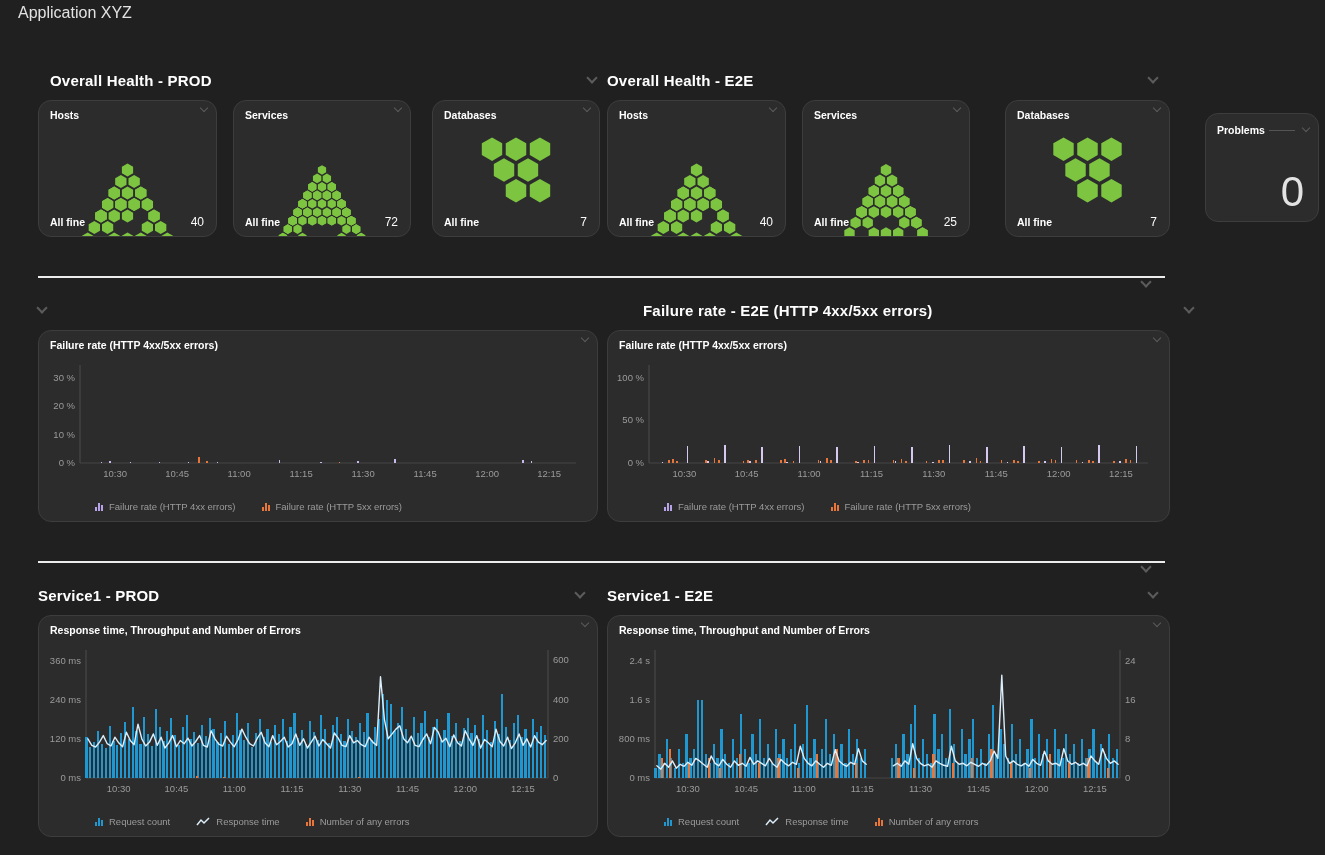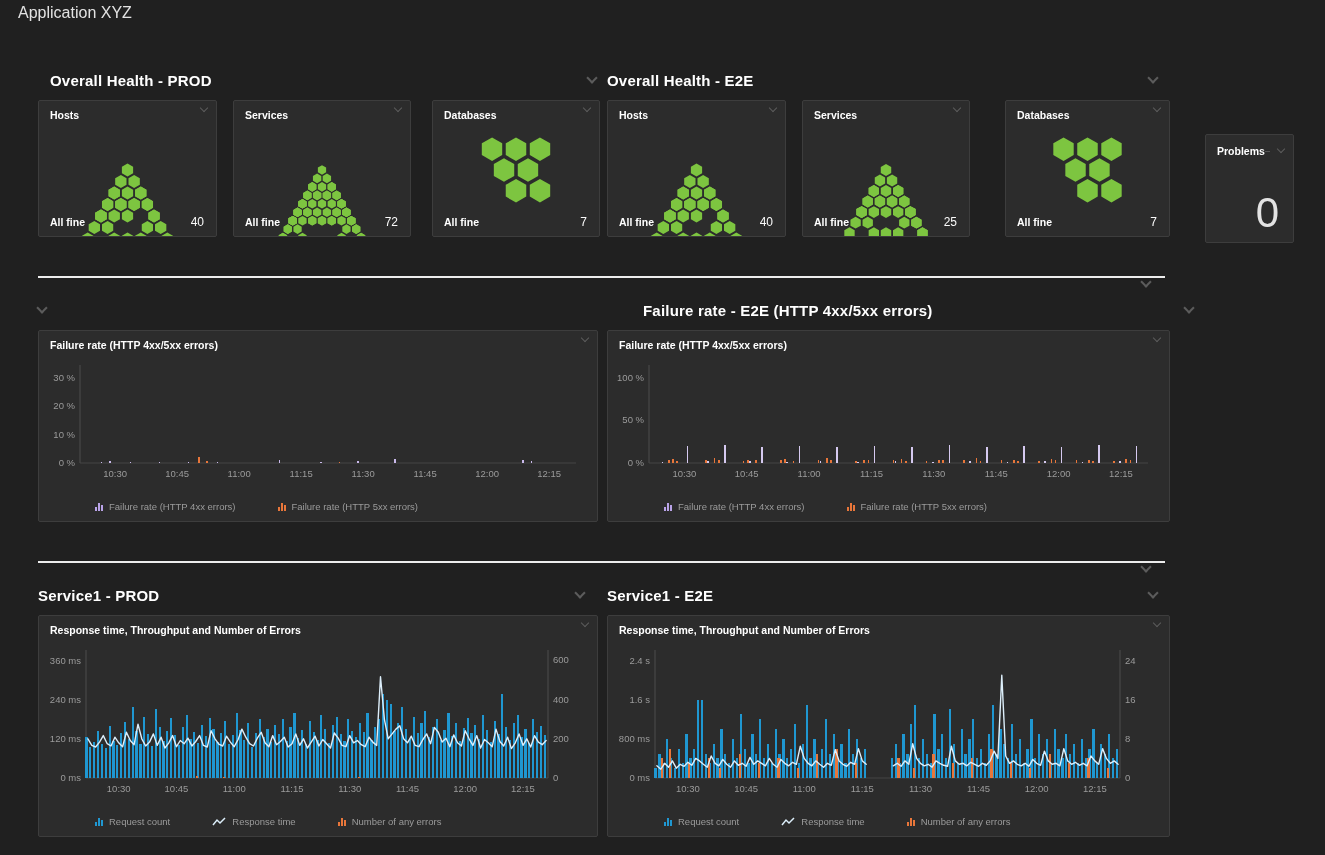--- a/index.html
+++ b/index.html
@@ -23,21 +23,21 @@
     transform:rotate(45deg); margin-top:-4px;
   }
   .chev.small { width:6px; height:6px; border-width:1.5px; }
 
   .divider { height:2px; background:#ececec; }
 
   .tile {
     position:absolute;
     background:#2c2c2c;
     border:1px solid #3d3d3d;
-    border-radius:2px;
+    border-radius:13px;
   }
   .tile-head {
     position:absolute; top:8px; left:11px; right:9px;
     display:flex; justify-content:space-between; align-items:flex-start;
     z-index:2;
   }
   .tile-label { font-size:10.5px; font-weight:bold; color:#ffffff; }
   .hex-svg { position:absolute; left:0; top:0; width:100%; height:100%; }
   .tile-foot {
     position:absolute; left:11px; right:12px; bottom:8px;
@@ -48,21 +48,21 @@
   .tile-count { font-size:12px; color:#fafafa; line-height:1;margin-left:28px; }
 
   .problems-label-row { position:absolute; top:10px; left:11px; right:9px; display:flex; align-items:center; }
   .mini-line { flex:1; height:1px; background:#555; margin:0 8px 0 12px; max-width:26px; margin-left:auto; }
   .big-num { position:absolute; right:14px; bottom:8px; font-size:42px; font-weight:300; color:#e3e3e3; line-height:1; }
 
   .chart-svg { position:absolute; left:0; width:100%; top:26px; display:block; }
   .chart-svg text { font-family:"Liberation Sans", sans-serif; fill:#9b9b9b; font-size:9.5px; }
   .legend {
     position:absolute; left:56px; bottom:9px;
-    display:flex; gap:42px; align-items:center;
+    display:flex; gap:26px; align-items:center;
     font-size:9.5px; color:#9b9b9b;
   }
   .legend-item { display:inline-flex; align-items:center; }
   .lbars { display:inline-flex; align-items:flex-end; gap:1px; margin-right:6px; }
   .lbars span { width:2px; display:inline-block; }
   .lline { margin-right:6px; display:inline-flex; }
 </style>
 </head>
 <body>
 
@@ -403,21 +403,21 @@
         <polygon points="91.9,97.0 81.5,103.0 71.1,97.0 71.1,85.1 81.5,79.1 91.9,85.1" fill="#7dc540"></polygon>
         <polygon points="116.2,97.0 105.8,103.0 95.5,97.0 95.5,85.1 105.8,79.1 116.2,85.1" fill="#7dc540"></polygon>
       </g>
     </svg>
   <div class="tile-foot">
       <span class="tile-status">All fine</span>
       <span class="tile-count">7</span>
     </div>
 </div>
 
-<div class="tile" style="left:1205px;top:134px;width:89px;height:109px">
+<div class="tile" style="left:1205px;top:113px;width:114px;height:109px">
   <div class="problems-label-row">
     <span class="tile-label">Problems</span>
     <span class="mini-line"></span>
     <span class="chev small"></span>
   </div>
   <div class="big-num">0</div>
 </div>
 
 <div class="abs divider" style="left:38px;top:276px;width:1127px"></div>
 <span class="abs chev" style="left:1142px;top:282px"></span>

